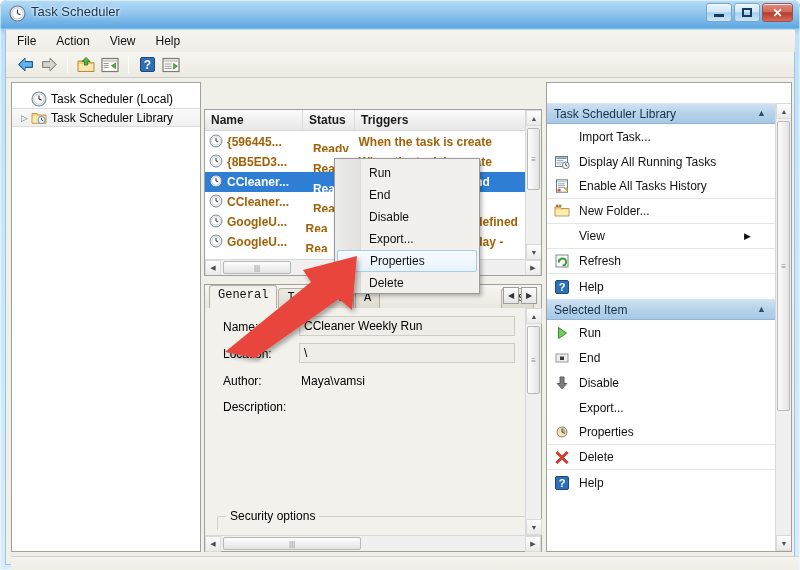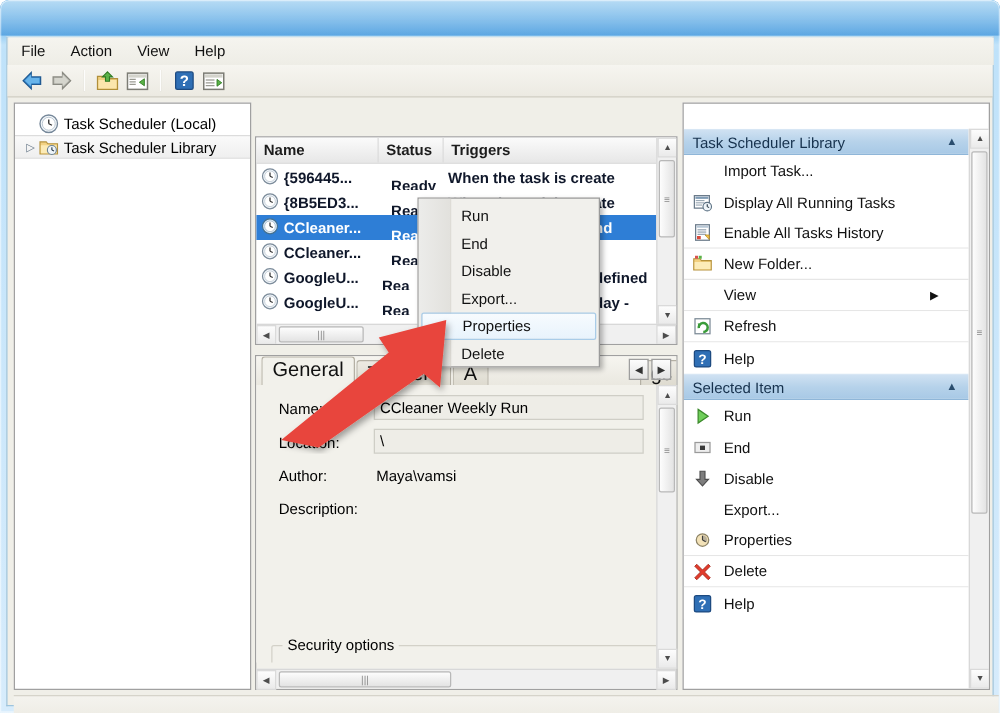--- a/index.html
+++ b/index.html
@@ -171,21 +171,21 @@
     overflow: hidden;
     white-space: nowrap;
   }
   #col-name { width: 98px; }
   #col-status { width: 52px; }
   #col-triggers { width: 186px; border-right: 0; }
   .task-row {
     position: relative;
     height: 20px;
     display: flex; align-items: center;
-    font-size: 12px; font-weight: bold; color: #0f172a;
+    font-size: 12px; font-weight: bold; color: #a16207;
     white-space: nowrap;
     overflow: hidden;
   }
   .task-row.sel { background: #2e7ed6; color: #ffffff; }
   .task-icon { width: 16px; height: 16px; margin: 0 2px 0 4px; flex: 0 0 16px; }
   .c-name { width: 98px; overflow: hidden; }
   .c-status { width: 52px; overflow: hidden; margin-top: 14px; }
   .c-trig { width: 190px; overflow: hidden; }
 
   
@@ -197,29 +197,30 @@
   }
   #tabstrip {
     position: absolute; left: 0; top: 0;
     width: 336px; height: 23px;
     background: linear-gradient(to bottom, #f6f5f0, #eae8e0);
     display: flex; align-items: flex-end;
     padding-left: 4px;
     overflow: hidden;
   }
   .tab {
-    font-size: 16px; color: #111;
+    font-size: 12px; color: #111;
     height: 20px;
     padding: 2px 8px 0 8px;
     background: linear-gradient(to bottom, #eceae2, #dedbd0);
     border: 1px solid #b4b0a4;
     border-bottom: 0;
     margin-right: 1px;
     border-radius: 3px 3px 0 0;
     white-space: nowrap;
+    font-family: Liberation Mono, monospace;
   }
   .tab.active {
     background: #f2f1eb;
     height: 23px;
     font-weight: normal;
     border-bottom: 0;
   }
   .tab-arrows {
     position: absolute; right: 4px; top: 2px;
     display: flex; gap: 2px;
@@ -403,20 +404,45 @@
     z-index: 60;
     pointer-events: none;
   }
 </style>
 </head>
 <body>
 
 <div id="window-frame">
   <div id="frame-inner"></div>
 
+  <div id="titlebar">
+    <div id="title-icon">
+      <svg width="17" height="17" viewBox="0 0 17 17">
+        <circle cx="8.5" cy="8.5" r="7.5" fill="#f3f7fa" stroke="#6b7e8c" stroke-width="1.2"></circle>
+        <circle cx="8.5" cy="8.5" r="5.6" fill="#ffffff" stroke="#a8b8c4" stroke-width="0.8"></circle>
+        <line x1="8.5" y1="8.5" x2="8.5" y2="4.6" stroke="#2c3d4a" stroke-width="1.2"></line>
+        <line x1="8.5" y1="8.5" x2="11.4" y2="9.8" stroke="#2c3d4a" stroke-width="1.2"></line>
+      </svg>
+    </div>
+    <div id="title-text">Task Scheduler</div>
+
+    <div class="win-btn" id="btn-minimize">
+      <div class="win-btn-glyph">
+          <div class="min-bar"></div>
+        </div>
+    </div>
+    <div class="win-btn" id="btn-maximize">
+      <div class="win-btn-glyph">
+          <div class="max-box"></div>
+        </div>
+    </div>
+    <div class="win-btn" id="btn-close">
+      <div class="win-btn-glyph">✕</div>
+    </div>
+  </div>
 
   <div id="client">
 
     <div id="menubar">
         <div class="menu-item">File</div>
         <div class="menu-item">Action</div>
         <div class="menu-item">View</div>
         <div class="menu-item">Help</div>
       </div>
 

